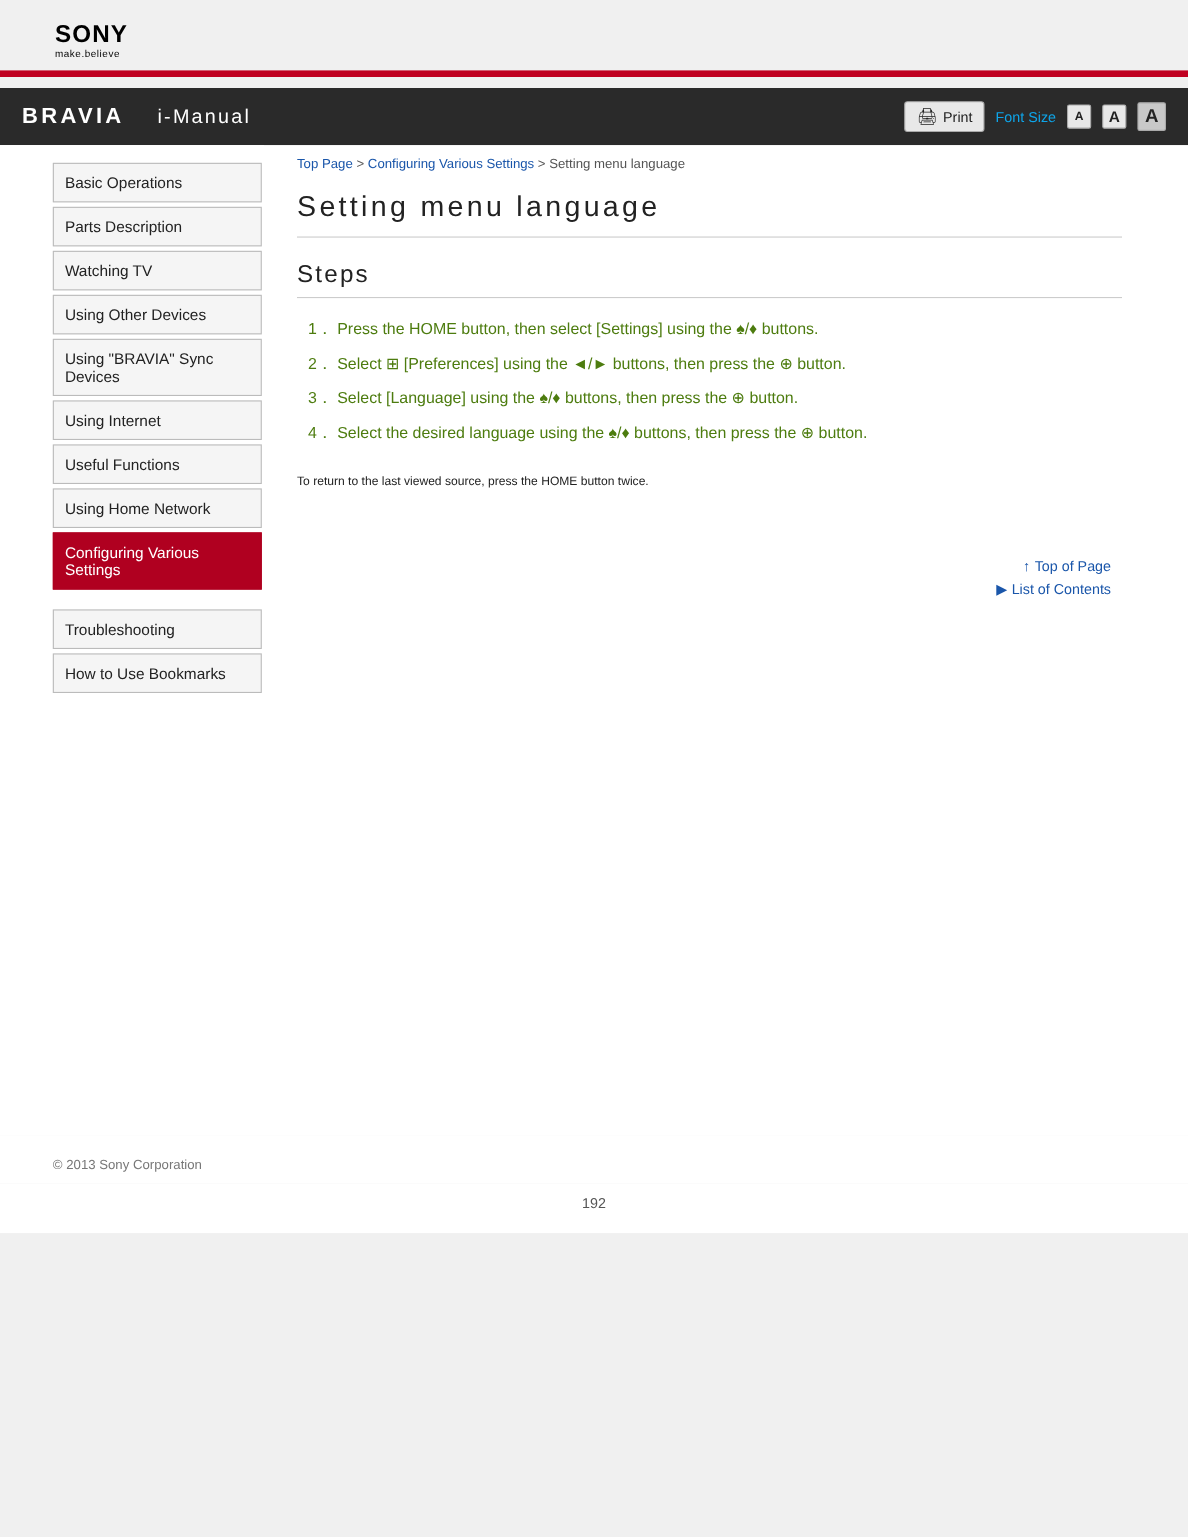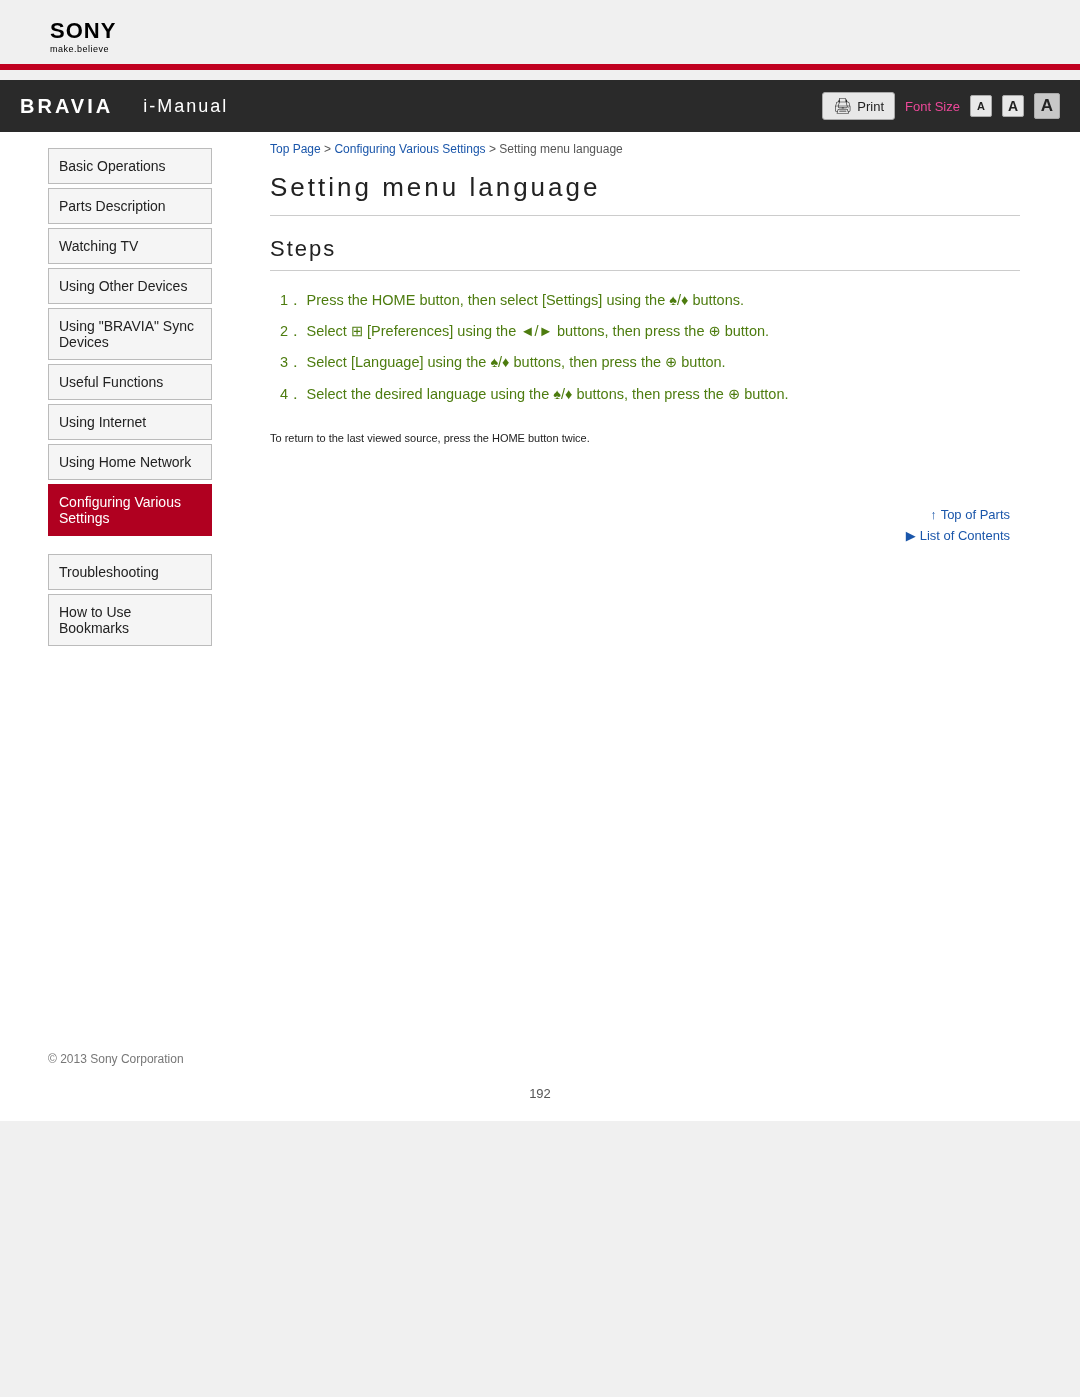--- a/index.html
+++ b/index.html
@@ -65,21 +65,21 @@
       cursor: pointer;
       display: flex;
       align-items: center;
       gap: 5px;
       color: #222;
     }
     .print-icon {
       font-size: 15px;
     }
     .font-size-label {
-      color: #ec4899;
+      color: #0ea5e9;
       font-size: 13px;
     }
     .font-btn {
       background: #e8e8e8;
       border: 1px solid #aaa;
       border-radius: 2px;
       width: 22px;
       height: 22px;
       display: flex;
       align-items: center;
@@ -112,21 +112,21 @@
       padding: 16px 0 16px 48px;
     }
     .sidebar-item {
       border: 1px solid #bbb;
       padding: 9px 10px;
       margin-bottom: 4px;
       font-size: 14px;
       color: #222;
       cursor: pointer;
       background: #f5f5f5;
-      width: 164px;
+      width: 190px;
     }
     .sidebar-item.active {
       background: #b00020;
       color: #fff;
       border-color: #b00020;
     }
     .sidebar-spacer {
       height: 14px;
     }
 
@@ -269,22 +269,22 @@
 
 <div id="main-layout">
 
   <div id="sidebar">
 
   <div class="sidebar-item">Basic Operations</div>
       <div class="sidebar-item">Parts Description</div>
       <div class="sidebar-item">Watching TV</div>
       <div class="sidebar-item">Using Other Devices</div>
       <div class="sidebar-item">Using "BRAVIA" Sync Devices</div>
+      <div class="sidebar-item">Using Internet</div>
       <div class="sidebar-item">Useful Functions</div>
-      <div class="sidebar-item">Using Internet</div>
       <div class="sidebar-item">Using Home Network</div>
       <div class="sidebar-item active">Configuring Various Settings</div>
       <div class="sidebar-spacer"></div>
       <div class="sidebar-item">Troubleshooting</div>
       <div class="sidebar-item">How to Use Bookmarks</div>
     </div>
 
   <div id="content">
 
     <div class="breadcrumb">
@@ -300,21 +300,21 @@
         <li><span class="step-num">2．</span>Select ⊞ [Preferences] using the ◄/► buttons, then press the ⊕ button.</li>
         <li><span class="step-num">3．</span>Select [Language] using the ♠/♦ buttons, then press the ⊕ button.</li>
         <li><span class="step-num">4．</span>Select the desired language using the ♠/♦ buttons, then press the ⊕ button.</li>
       </ol>
 
     <p class="note-text">To return to the last viewed source, press the HOME button twice.</p>
 
     <div class="footer-links">
       <a href="#" class="footer-link">
         <span>↑</span>
-        <span>Top of Parts</span>
+        <span>Top of Page</span>
       </a>
       <a href="#" class="footer-link">
         <span>▶</span>
         <span>List of Contents</span>
       </a>
     </div>
 
   </div>
 </div>
 

